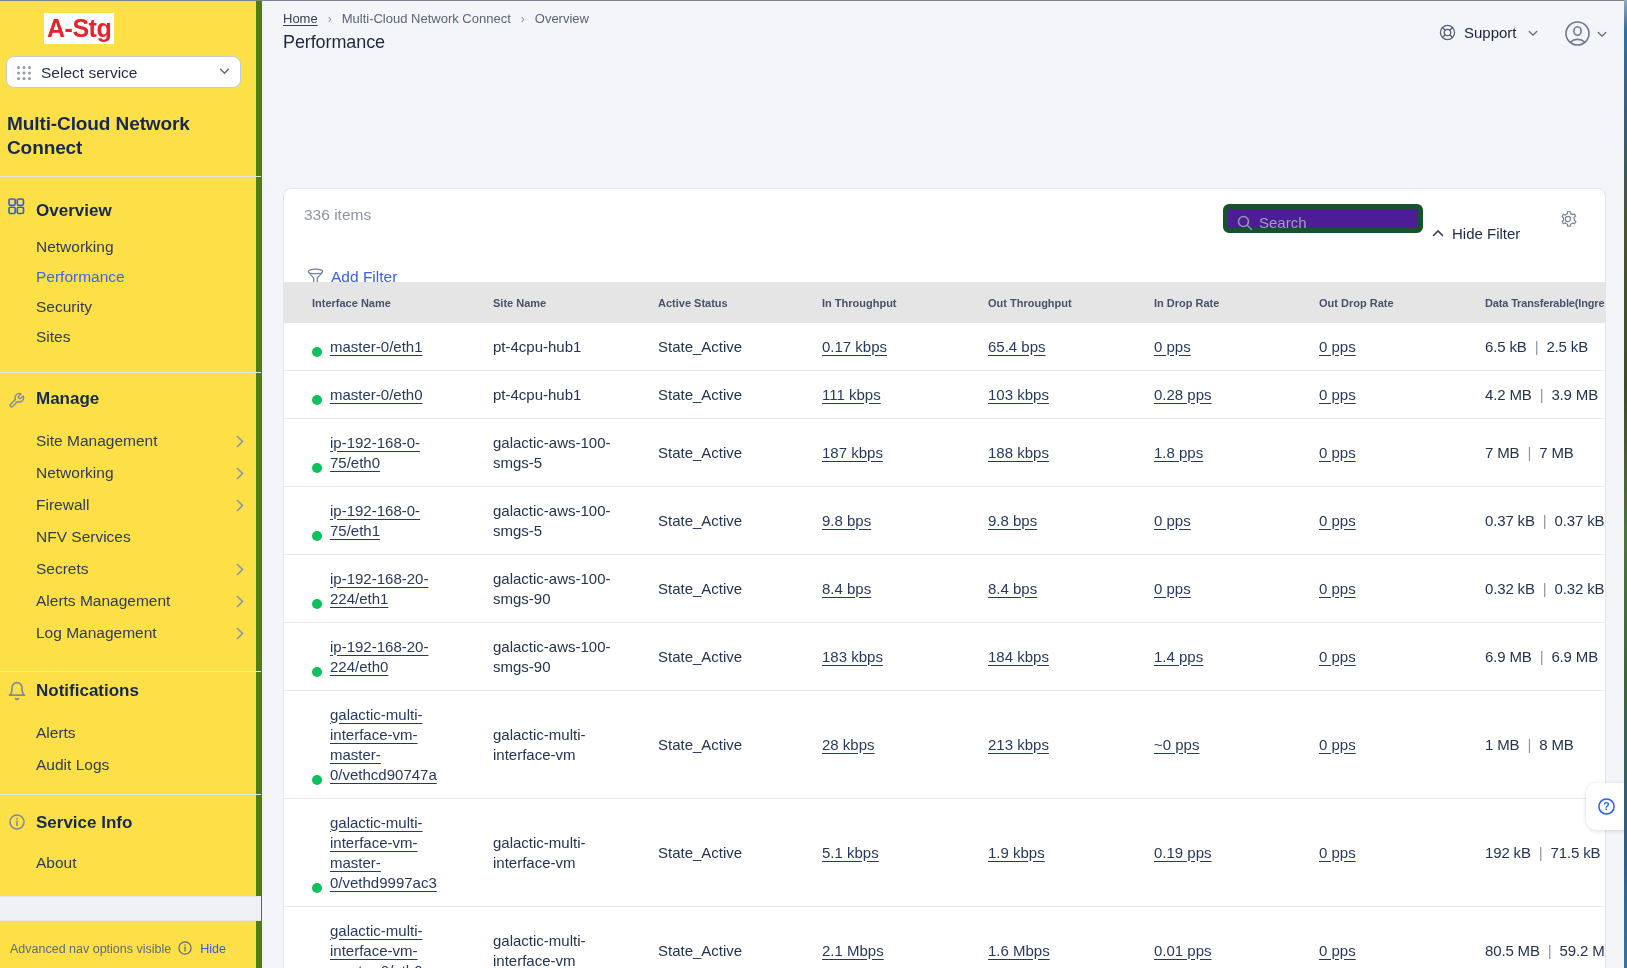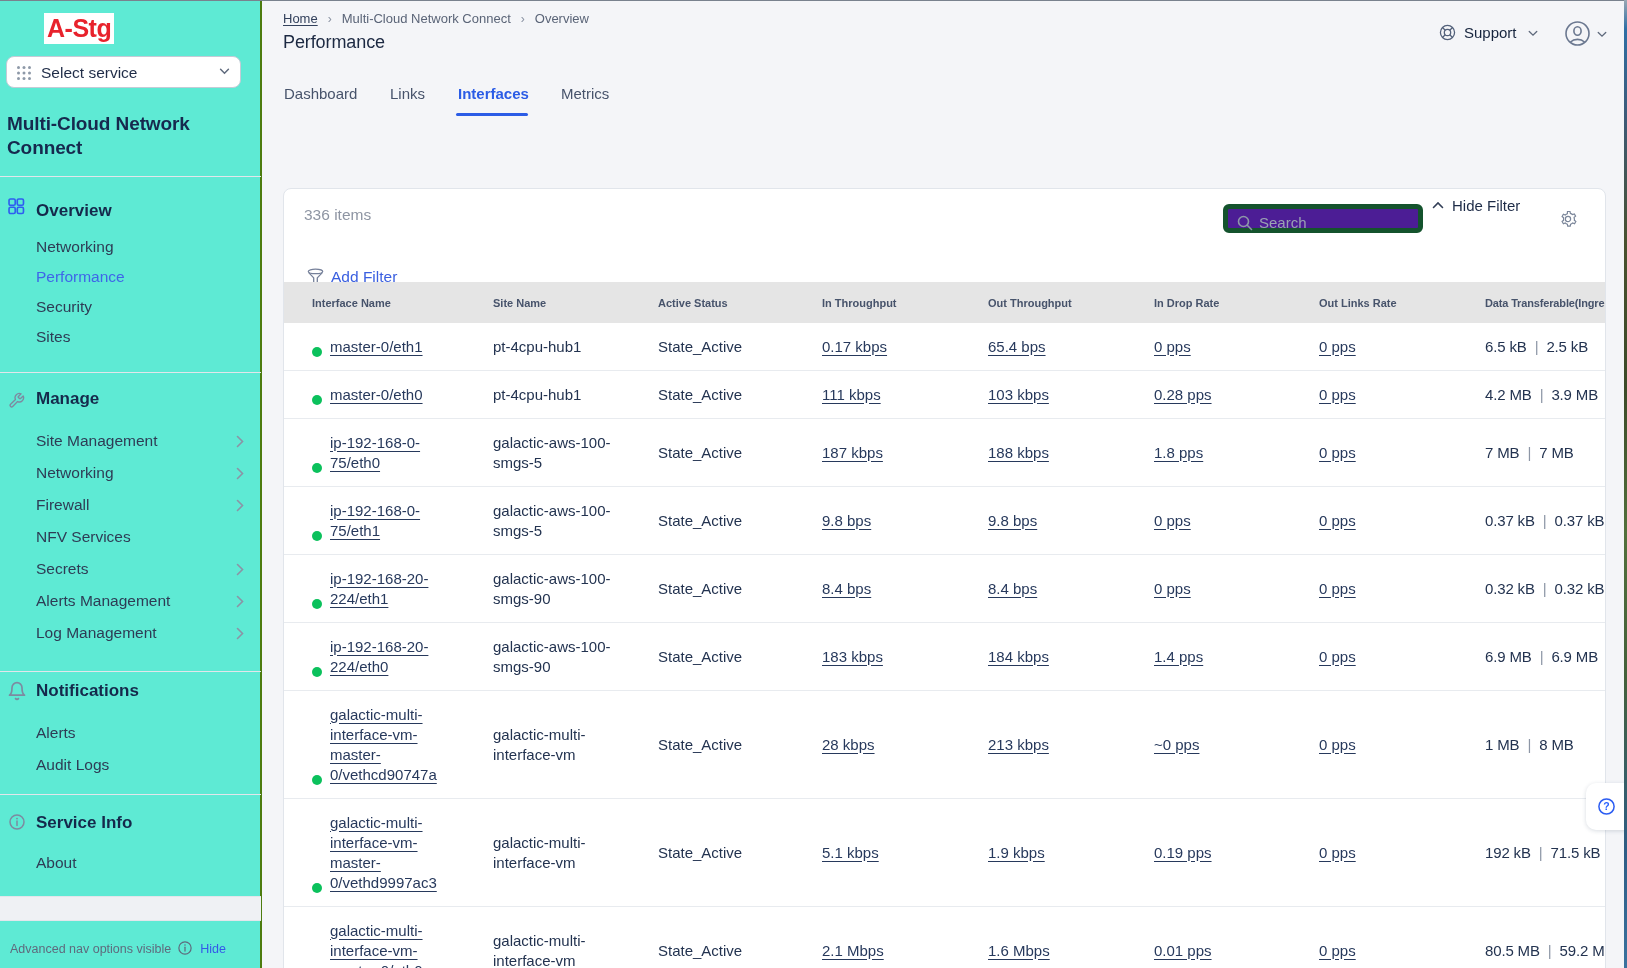--- a/index.html
+++ b/index.html
@@ -3,21 +3,21 @@
 <meta charset="utf-8">
 <style>
 * { margin:0; padding:0; box-sizing:border-box; }
 html,body { width:1627px; height:968px; overflow:hidden; }
 body { font-family:"Liberation Sans", sans-serif; background:#f4f5f8; position:relative; }
 .topline { position:absolute; left:0; top:0; width:1627px; height:1px; background:#79828e; z-index:50; }
 .edgestrip { position:absolute; right:0; top:0; width:3px; height:968px; z-index:60;
   background:linear-gradient(180deg,#9aa8b4 0%,#2f6fa5 3%,#3d5a78 12%,#49512e 25%,#3c4a28 40%,#52703b 55%,#44603a 70%,#2e5d86 88%,#3a729e 100%); }
 
 
-.sidebar { position:absolute; left:0; top:0; width:262px; height:968px; background:#5eead4; border-right:2px solid #4d7c0f; }
+.sidebar { position:absolute; left:0; top:0; width:262px; height:968px; background:#fde047; border-right:6px solid #4d7c0f; }
 .logo { position:absolute; left:44px; top:13px; background:#fff; padding:1px 3px; color:#e8222c; font-size:25px; font-weight:bold; letter-spacing:-0.5px; }
 .selbox { position:absolute; left:6px; top:56px; width:235px; height:32px; background:#fff; border:1px solid #c4cbd6; border-radius:8px; }
 .selbox .grid9 { position:absolute; left:9px; top:8px; }
 .selbox .txt { position:absolute; left:34px; top:7px; font-size:15.5px; color:#1f2c47; }
 .selbox .chev { position:absolute; right:10px; top:11px; }
 .sbtitle { position:absolute; left:7px; top:112px; width:230px; font-size:19px; font-weight:bold; color:#16294e; line-height:24px; letter-spacing:-0.1px; }
 .sdiv { position:absolute; left:0; width:261px; height:1px; background:#e3e6eb; }
 .sechead { position:absolute; left:36px; font-size:17px; font-weight:bold; color:#15294b; }
 .secicon { position:absolute; left:11px; }
 .sitem { position:absolute; left:36px; font-size:15.5px; color:#2e3c55; }
@@ -45,21 +45,21 @@
 
 .timerow { position:absolute; left:0; top:140px; width:1362px; height:24px; }
 .last5 { position:absolute; left:933px; top:2px; font-size:15px; color:#1e2b45; }
 .refreshtxt { position:absolute; left:1115px; top:2px; font-size:15px; color:#12263f; }
 
 
 .card { position:absolute; left:21px; top:188px; width:1323px; height:830px; background:#fff; border:1px solid #e1e5eb; border-radius:8px; overflow:hidden; }
 .items { position:absolute; left:20px; top:17px; font-size:15.5px; color:#8e95a3; }
 .searchbox { position:absolute; left:939px; top:15px; width:200px; height:29px; border:5px solid #14532d; border-radius:6px; background:#4c1d95; }
 .searchbox .ph { position:absolute; left:31px; top:5px; font-size:15px; color:#9aa3b2; }
-.hidefilter { position:absolute; left:1148px; top:8px; font-size:15px; color:#1d2b47; font-weight:500; }
+.hidefilter { position:absolute; left:1148px; top:36px; font-size:15px; color:#1d2b47; font-weight:500; }
 .gearwrap { position:absolute; left:1275px; top:21px; }
 .addfilter { position:absolute; left:0; top:59px; height:20px; width:400px;margin-top:20px; }
 .addfilter .txt { position:absolute; left:47px; top:0px; font-size:15.5px; color:#3a5fe0; }
 .funnel { position:absolute; left:23px; top:0; }
 
 
 table { border-collapse:collapse; table-layout:fixed; width:1491px; position:absolute; left:0; top:93px; }
 thead td { background:#e5e5e5; height:41px; font-size:11px; font-weight:bold; color:#47536b; vertical-align:middle; }
 td { text-align:left; }
 td.c1 { padding-left:28px; width:209px; }
@@ -194,27 +194,20 @@
     <svg width="25" height="25" viewBox="0 0 25 25">
         <circle cx="12.5" cy="12.5" r="11.5" fill="none" stroke="#6b7890" stroke-width="1.6"></circle>
         <ellipse cx="12.5" cy="10" rx="3.6" ry="4.2" fill="none" stroke="#6b7890" stroke-width="1.6"></ellipse>
         <path d="M5.5 21 A 9 7 0 0 1 19.5 21" fill="none" stroke="#6b7890" stroke-width="1.6"></path>
       </svg>
     <svg width="10" height="7" viewBox="0 0 12 8" style="margin-left:3px;vertical-align:8px">
         <path d="M1.5 1.5 L6 6 L10.5 1.5" fill="none" stroke="#5f6a7d" stroke-width="1.6" stroke-linecap="round"></path>
       </svg>
   </div>
 
-  <div class="tabs">
-    <span class="tab" style="left:22px">Dashboard</span>
-    <span class="tab" style="left:128px">Links</span>
-    <span class="tab active" style="left:196px">Interfaces</span>
-    <span class="tab" style="left:299px">Metrics</span>
-    <div class="tabunderline"></div>
-  </div>
 
 
   <div class="card">
     <div>
       <span class="items">336 items</span>
       <div class="searchbox">
         <svg width="16" height="16" viewBox="0 0 16 16" style="position:absolute;left:9px;top:6px">
             <circle cx="6.5" cy="6.5" r="5" fill="none" stroke="#8d97a8" stroke-width="1.6"></circle>
             <path d="M10.5 10.5 L14.5 14.5" stroke="#8d97a8" stroke-width="1.6" stroke-linecap="round"></path>
           </svg>
@@ -242,21 +235,21 @@
     </div>
     <table>
       <thead>
           <tr>
         <td class="c1">Interface Name</td>
             <td class="c2">Site Name</td>
             <td class="c3">Active Status</td>
         <td class="c4">In Throughput</td>
             <td class="c5">Out Throughput</td>
             <td class="c6">In Drop Rate</td>
-        <td class="c7">Out Links Rate</td>
+        <td class="c7">Out Drop Rate</td>
             <td class="c8">Data Transferable(Ingress | Egress)</td>
       </tr>
         </thead>
       <tbody>
         <tr>
           <td class="c1">
               <div class="iflex">
                 <span class="dot"></span>
                 <a class="lnk ifname">master-0/eth1</a>
               </div>

